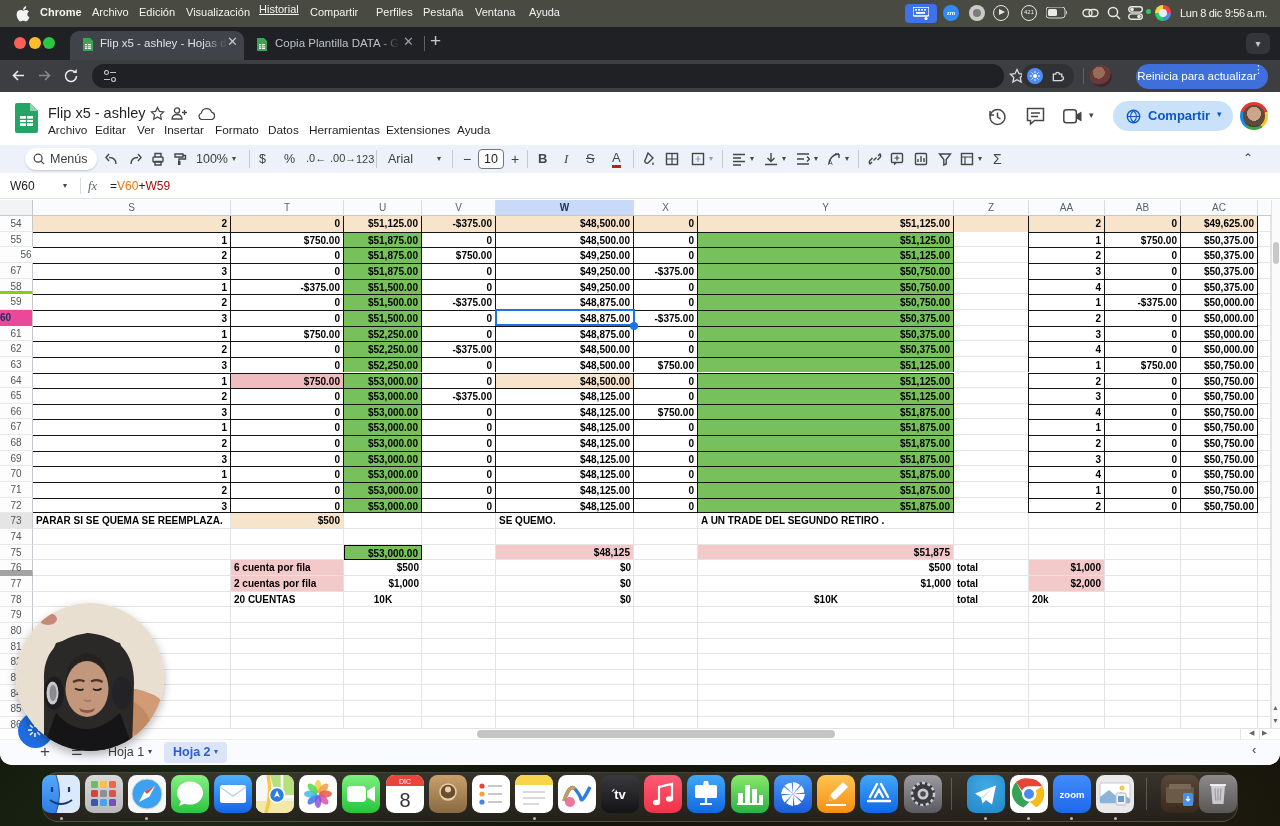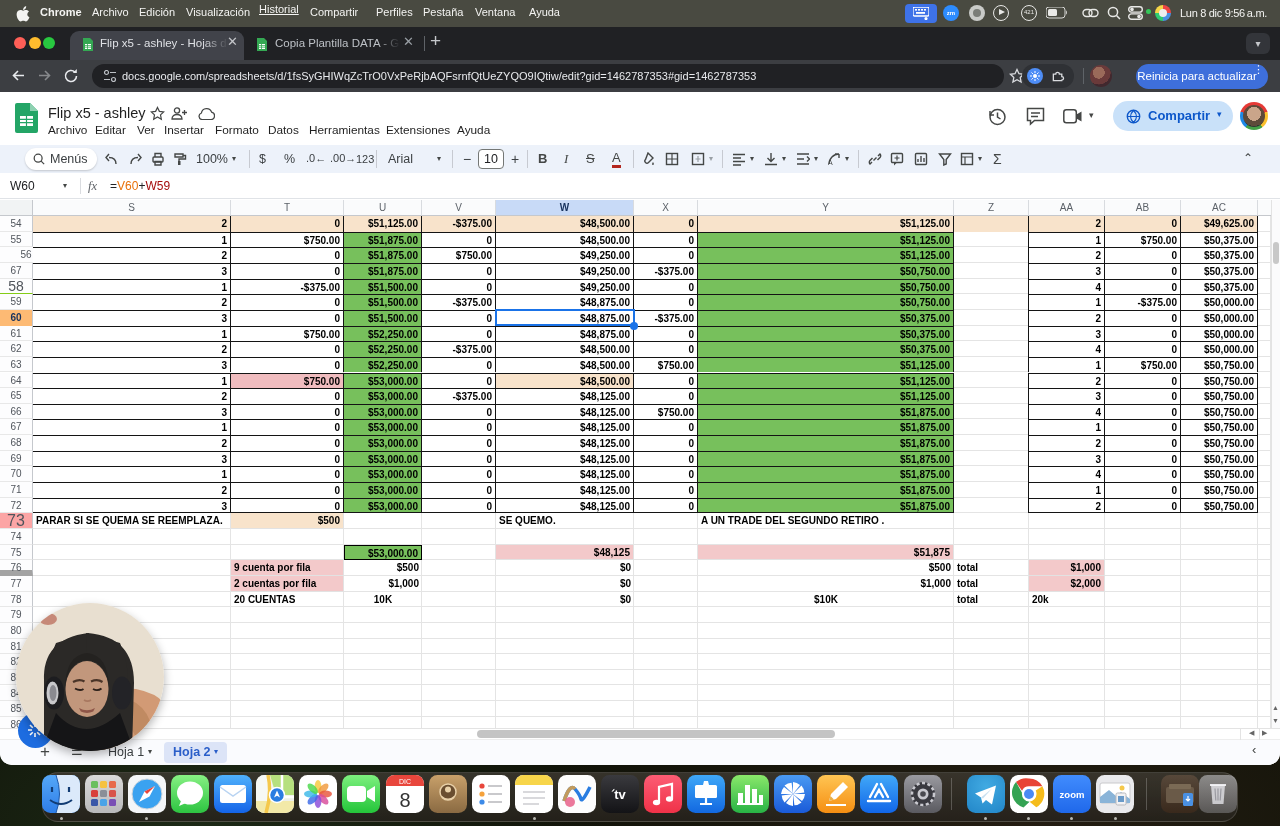--- a/index.html
+++ b/index.html
@@ -106,21 +106,20 @@
 <svg class="a" style="left:63px;top:8px" width="16" height="16" viewBox="0 0 16 16">
       <path d="M13.5 8a5.5 5.5 0 1 1-1.6-3.9" fill="none" stroke="#e8eaed" stroke-width="1.6"></path>
       <path d="M13.8 1v4h-4z" fill="#e8eaed"></path>
     </svg>
 <div class="a" style="left:92px;top:4px;width:912px;height:24px;border-radius:12px;background:#202124"></div>
 <svg class="a" style="left:103px;top:10px" width="14" height="12" viewBox="0 0 14 12">
       <circle cx="3.5" cy="2.5" r="2" fill="none" stroke="#bdc1c6" stroke-width="1.2"></circle>
       <circle cx="10.5" cy="9.5" r="2" fill="none" stroke="#bdc1c6" stroke-width="1.2"></circle>
       <path d="M7 2.5h6M1 9.5h6" stroke="#bdc1c6" stroke-width="1.2"></path>
     </svg>
-<span class="a" style="left:122px;top:9.5px;font-size:11px;color:#e8eaed;letter-spacing:0px;white-space:nowrap">docs.google.com/spreadsheets/d/1fsSyGHIWqZcTrO0VxPeRjbAQFsrnfQtUeZYQO9IQtiw/edit?gid=1462787353#gid=1462787353</span>
 <svg class="a" style="left:1009px;top:8px" width="16" height="16" viewBox="0 0 16 16">
       <path d="M8 1.5l2 4.2 4.6.6-3.4 3.2.9 4.6L8 11.8l-4.1 2.3.9-4.6L1.4 6.3 6 5.7z" fill="none" stroke="#dadce0" stroke-width="1.3"></path>
     </svg>
 <div class="a" style="left:1022px;top:4px;width:52px;height:24px;border-radius:12px;background:#2f3135"></div>
 <div class="a" style="left:1027px;top:8px;width:16px;height:16px;border-radius:50%;background:#4e8df6">
       <svg style="margin:3px" width="10" height="10" viewBox="0 0 10 10">
         <circle cx="5" cy="5" r="2" fill="#fff"></circle>
         <path d="M5 0v2M5 8v2M0 5h2M8 5h2M1.5 1.5l1.4 1.4M7.1 7.1l1.4 1.4M8.5 1.5L7.1 2.9M2.9 7.1L1.5 8.5" stroke="#fff" stroke-width="1"></path>
       </svg>
     </div>
@@ -297,36 +296,36 @@
 <div class="a" style="left:698px;top:108px;width:256px;height:16px;background:#fafbfc;border-right:1px solid #d8dbdf;border-bottom:1px solid #c5c8cd;font-size:10px;line-height:16px;text-align:center;color:#5c6269;font-weight:400">Y</div>
 <div class="a" style="left:954px;top:108px;width:75px;height:16px;background:#fafbfc;border-right:1px solid #d8dbdf;border-bottom:1px solid #c5c8cd;font-size:10px;line-height:16px;text-align:center;color:#5c6269;font-weight:400">Z</div>
 <div class="a" style="left:1029px;top:108px;width:76px;height:16px;background:#fafbfc;border-right:1px solid #d8dbdf;border-bottom:1px solid #c5c8cd;font-size:10px;line-height:16px;text-align:center;color:#5c6269;font-weight:400">AA</div>
 <div class="a" style="left:1105px;top:108px;width:76px;height:16px;background:#fafbfc;border-right:1px solid #d8dbdf;border-bottom:1px solid #c5c8cd;font-size:10px;line-height:16px;text-align:center;color:#5c6269;font-weight:400">AB</div>
 <div class="a" style="left:1181px;top:108px;width:77px;height:16px;background:#fafbfc;border-right:1px solid #d8dbdf;border-bottom:1px solid #c5c8cd;font-size:10px;line-height:16px;text-align:center;color:#5c6269;font-weight:400">AC</div>
 <div class="a" style="left:1258px;top:108px;width:13px;height:16px;background:#fafbfc;border-bottom:1px solid #c5c8cd"></div>
 <div class="a" style="left:0;top:124.0px;width:33px;height:15.65px;background:#fdfdfe;border-right:1px solid #c5c8cd;border-bottom:1px solid #e8e8e8;font-size:10px;line-height:15.65px;text-align:center;color:#50555c;font-weight:400">54</div>
 <div class="a" style="left:0;top:139.65px;width:33px;height:15.65px;background:#fdfdfe;border-right:1px solid #c5c8cd;border-bottom:1px solid #e8e8e8;font-size:10px;line-height:15.65px;text-align:center;color:#50555c;font-weight:400">55</div>
 <div class="a" style="left:0;top:155.3px;width:53px;height:15.65px;background:#fdfdfe;border-right:1px solid #c5c8cd;border-bottom:1px solid #e8e8e8;font-size:10px;line-height:15.65px;text-align:center;color:#50555c;font-weight:400">56</div>
 <div class="a" style="left:0;top:170.95px;width:33px;height:15.65px;background:#fdfdfe;border-right:1px solid #c5c8cd;border-bottom:1px solid #e8e8e8;font-size:10px;line-height:15.65px;text-align:center;color:#50555c;font-weight:400">67</div>
-<div class="a" style="left:0;top:186.60000000000002px;width:33px;height:15.65px;background:#fdfdfe;border-right:1px solid #c5c8cd;border-bottom:1px solid #84cc16;font-size:14px;line-height:15.65px;text-align:center;color:#50555c;font-weight:400">58</div>
+<div class="a" style="left:0;top:186.60000000000002px;width:33px;height:15.65px;background:#fdfdfe;border-right:1px solid #c5c8cd;border-bottom:3px solid #84cc16;font-size:10px;line-height:15.65px;text-align:center;color:#50555c;font-weight:400">58</div>
 <div class="a" style="left:0;top:202.25px;width:33px;height:15.65px;background:#fdfdfe;border-right:1px solid #c5c8cd;border-bottom:1px solid #e8e8e8;font-size:10px;line-height:15.65px;text-align:center;color:#50555c;font-weight:400">59</div>
-<div class="a" style="left:0;top:217.89999999999998px;width:33px;height:21px;background:#fdba74;border-right:1px solid #c5c8cd;border-bottom:1px solid #e8e8e8;font-size:10px;line-height:15.65px;text-align:center;color:#17325e;font-weight:700">60</div>
+<div class="a" style="left:0;top:217.89999999999998px;width:33px;height:21px;background:#ec4899;border-right:1px solid #c5c8cd;border-bottom:1px solid #e8e8e8;font-size:10px;line-height:15.65px;text-align:left;color:#17325e;font-weight:700">60</div>
 <div class="a" style="left:0;top:233.55px;width:33px;height:15.65px;background:#fdfdfe;border-right:1px solid #c5c8cd;border-bottom:1px solid #e8e8e8;font-size:10px;line-height:15.65px;text-align:center;color:#50555c;font-weight:400">61</div>
 <div class="a" style="left:0;top:249.2px;width:33px;height:15.65px;background:#fdfdfe;border-right:1px solid #c5c8cd;border-bottom:1px solid #e8e8e8;font-size:10px;line-height:15.65px;text-align:center;color:#50555c;font-weight:400">62</div>
 <div class="a" style="left:0;top:264.85px;width:33px;height:15.65px;background:#fdfdfe;border-right:1px solid #c5c8cd;border-bottom:1px solid #e8e8e8;font-size:10px;line-height:15.65px;text-align:center;color:#50555c;font-weight:400">63</div>
 <div class="a" style="left:0;top:280.5px;width:33px;height:15.65px;background:#fdfdfe;border-right:1px solid #c5c8cd;border-bottom:1px solid #e8e8e8;font-size:10px;line-height:15.65px;text-align:center;color:#50555c;font-weight:400">64</div>
 <div class="a" style="left:0;top:296.15px;width:33px;height:15.65px;background:#fdfdfe;border-right:1px solid #c5c8cd;border-bottom:1px solid #e8e8e8;font-size:10px;line-height:15.65px;text-align:center;color:#50555c;font-weight:400">65</div>
 <div class="a" style="left:0;top:311.8px;width:33px;height:15.65px;background:#fdfdfe;border-right:1px solid #c5c8cd;border-bottom:1px solid #e8e8e8;font-size:10px;line-height:15.65px;text-align:center;color:#50555c;font-weight:400">66</div>
 <div class="a" style="left:0;top:327.45000000000005px;width:33px;height:15.65px;background:#fdfdfe;border-right:1px solid #c5c8cd;border-bottom:1px solid #e8e8e8;font-size:10px;line-height:15.65px;text-align:center;color:#50555c;font-weight:400">67</div>
 <div class="a" style="left:0;top:343.1px;width:33px;height:15.65px;background:#fdfdfe;border-right:1px solid #c5c8cd;border-bottom:1px solid #e8e8e8;font-size:10px;line-height:15.65px;text-align:center;color:#50555c;font-weight:400">68</div>
 <div class="a" style="left:0;top:358.75px;width:33px;height:15.65px;background:#fdfdfe;border-right:1px solid #c5c8cd;border-bottom:1px solid #e8e8e8;font-size:10px;line-height:15.65px;text-align:center;color:#50555c;font-weight:400">69</div>
 <div class="a" style="left:0;top:374.4px;width:33px;height:15.65px;background:#fdfdfe;border-right:1px solid #c5c8cd;border-bottom:1px solid #e8e8e8;font-size:10px;line-height:15.65px;text-align:center;color:#50555c;font-weight:400">70</div>
 <div class="a" style="left:0;top:390.05px;width:33px;height:15.65px;background:#fdfdfe;border-right:1px solid #c5c8cd;border-bottom:1px solid #e8e8e8;font-size:10px;line-height:15.65px;text-align:center;color:#50555c;font-weight:400">71</div>
 <div class="a" style="left:0;top:405.7px;width:33px;height:15.65px;background:#fdfdfe;border-right:1px solid #c5c8cd;border-bottom:1px solid #e8e8e8;font-size:10px;line-height:15.65px;text-align:center;color:#50555c;font-weight:400">72</div>
-<div class="a" style="left:0;top:421.35px;width:33px;height:15.65px;background:#fca5a5;border-right:1px solid #c5c8cd;border-bottom:1px solid #e8e8e8;font-size:16px;line-height:15.65px;text-align:center;color:#50555c;font-weight:400">73</div>
+<div class="a" style="left:0;top:421.35px;width:33px;height:15.65px;background:#e5e5e5;border-right:1px solid #c5c8cd;border-bottom:1px solid #e8e8e8;font-size:10px;line-height:15.65px;text-align:center;color:#50555c;font-weight:400">73</div>
 <div class="a" style="left:0;top:437.0px;width:33px;height:15.65px;background:#fdfdfe;border-right:1px solid #c5c8cd;border-bottom:1px solid #e8e8e8;font-size:10px;line-height:15.65px;text-align:center;color:#50555c;font-weight:400">74</div>
 <div class="a" style="left:0;top:452.6500000000001px;width:33px;height:15.65px;background:#fdfdfe;border-right:1px solid #c5c8cd;border-bottom:1px solid #e8e8e8;font-size:10px;line-height:15.65px;text-align:center;color:#50555c;font-weight:400">75</div>
 <div class="a" style="left:0;top:468.29999999999995px;width:33px;height:15.65px;background:#fdfdfe;border-right:1px solid #c5c8cd;border-bottom:6px solid #a3a3a3;font-size:10px;line-height:15.65px;text-align:center;color:#50555c;font-weight:400">76</div>
 <div class="a" style="left:0;top:483.95000000000005px;width:33px;height:15.65px;background:#fdfdfe;border-right:1px solid #c5c8cd;border-bottom:1px solid #e8e8e8;font-size:10px;line-height:15.65px;text-align:center;color:#50555c;font-weight:400">77</div>
 <div class="a" style="left:0;top:499.6px;width:33px;height:15.65px;background:#fdfdfe;border-right:1px solid #c5c8cd;border-bottom:1px solid #e8e8e8;font-size:10px;line-height:15.65px;text-align:center;color:#50555c;font-weight:400">78</div>
 <div class="a" style="left:0;top:515.25px;width:33px;height:15.65px;background:#fdfdfe;border-right:1px solid #c5c8cd;border-bottom:1px solid #e8e8e8;font-size:10px;line-height:15.65px;text-align:center;color:#50555c;font-weight:400">79</div>
 <div class="a" style="left:0;top:530.9000000000001px;width:33px;height:15.65px;background:#fdfdfe;border-right:1px solid #c5c8cd;border-bottom:1px solid #e8e8e8;font-size:10px;line-height:15.65px;text-align:center;color:#50555c;font-weight:400">80</div>
 <div class="a" style="left:0;top:546.55px;width:33px;height:15.65px;background:#fdfdfe;border-right:1px solid #c5c8cd;border-bottom:1px solid #e8e8e8;font-size:10px;line-height:15.65px;text-align:center;color:#50555c;font-weight:400">81</div>
 <div class="a" style="left:0;top:562.2px;width:33px;height:15.65px;background:#fdfdfe;border-right:1px solid #c5c8cd;border-bottom:1px solid #e8e8e8;font-size:10px;line-height:15.65px;text-align:center;color:#50555c;font-weight:400">82</div>
 <div class="a" style="left:0;top:577.85px;width:33px;height:15.65px;background:#fdfdfe;border-right:1px solid #c5c8cd;border-bottom:1px solid #e8e8e8;font-size:10px;line-height:15.65px;text-align:center;color:#50555c;font-weight:400">83</div>
@@ -542,21 +541,21 @@
 <div class="c cr" style="left:1029px;top:405.7px;width:76px;height:15.65px;background:#fff;border-right:1px solid #141414;border-top:1px solid #141414;border-bottom:1px solid #141414;">2</div>
 <div class="c cr" style="left:1105px;top:405.7px;width:76px;height:15.65px;background:#fff;border-right:1px solid #141414;border-top:1px solid #141414;border-bottom:1px solid #141414;">0</div>
 <div class="c cr" style="left:1181px;top:405.7px;width:77px;height:15.65px;background:#fff;border-right:1px solid #141414;border-top:1px solid #141414;border-bottom:1px solid #141414;">$50,750.00</div>
 <div class="c cl" style="left:33px;top:421.35px;width:198px;height:15.65px;">PARAR SI SE QUEMA SE REEMPLAZA.</div>
 <div class="c cr bg" style="left:231px;top:421.35px;width:113px;height:15.65px;background:#f8e3cb;">$500</div>
 <div class="c cl" style="left:496px;top:421.35px;width:138px;height:15.65px;">SE QUEMO.</div>
 <div class="c cl" style="left:698px;top:421.35px;width:256px;height:15px;">A UN TRADE DEL SEGUNDO RETIRO .</div>
 <div class="c cr" style="left:344px;top:452.6500000000001px;width:78px;height:15.65px;background:#77c05c;border:1px solid #000;">$53,000.00</div>
 <div class="c cr bg" style="left:496px;top:452.6500000000001px;width:138px;height:15.65px;background:#f3c9ca;">$48,125</div>
 <div class="c cr bg" style="left:698px;top:452.6500000000001px;width:256px;height:15.65px;background:#f3c9ca;">$51,875</div>
-<div class="c cl bg" style="left:231px;top:468.29999999999995px;width:113px;height:15.65px;background:#f3c9ca;">9 cuenta por fila</div>
+<div class="c cl bg" style="left:231px;top:468.29999999999995px;width:113px;height:15.65px;background:#f3c9ca;">6 cuenta por fila</div>
 <div class="c cr" style="left:344px;top:468.29999999999995px;width:78px;height:15.65px;">$500</div>
 <div class="c cr" style="left:496px;top:468.29999999999995px;width:138px;height:15.65px;">$0</div>
 <div class="c cr" style="left:698px;top:468.29999999999995px;width:256px;height:15.65px;">$500</div>
 <div class="c cl" style="left:954px;top:468.29999999999995px;width:75px;height:15.65px;">total</div>
 <div class="c cr bg" style="left:1029px;top:468.29999999999995px;width:76px;height:15.65px;background:#f3c9ca;">$1,000</div>
 <div class="c cl bg" style="left:231px;top:483.95000000000005px;width:113px;height:15.65px;background:#f3c9ca;">2 cuentas por fila</div>
 <div class="c cr" style="left:344px;top:483.95000000000005px;width:78px;height:15.65px;">$1,000</div>
 <div class="c cr" style="left:496px;top:483.95000000000005px;width:138px;height:15.65px;">$0</div>
 <div class="c cr" style="left:698px;top:483.95000000000005px;width:256px;height:15.65px;">$1,000</div>
 <div class="c cl" style="left:954px;top:483.95000000000005px;width:75px;height:15.65px;">total</div>

